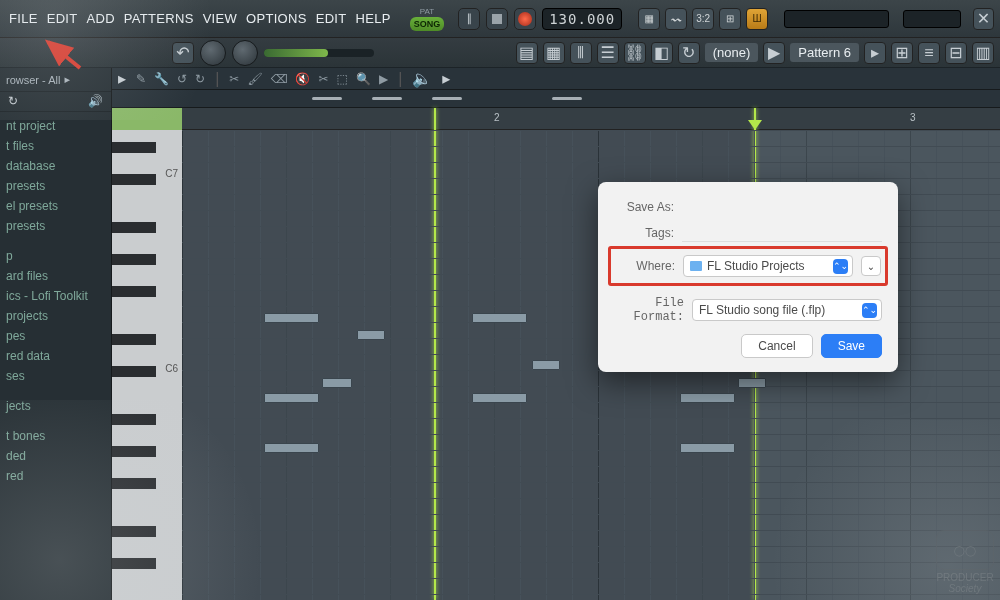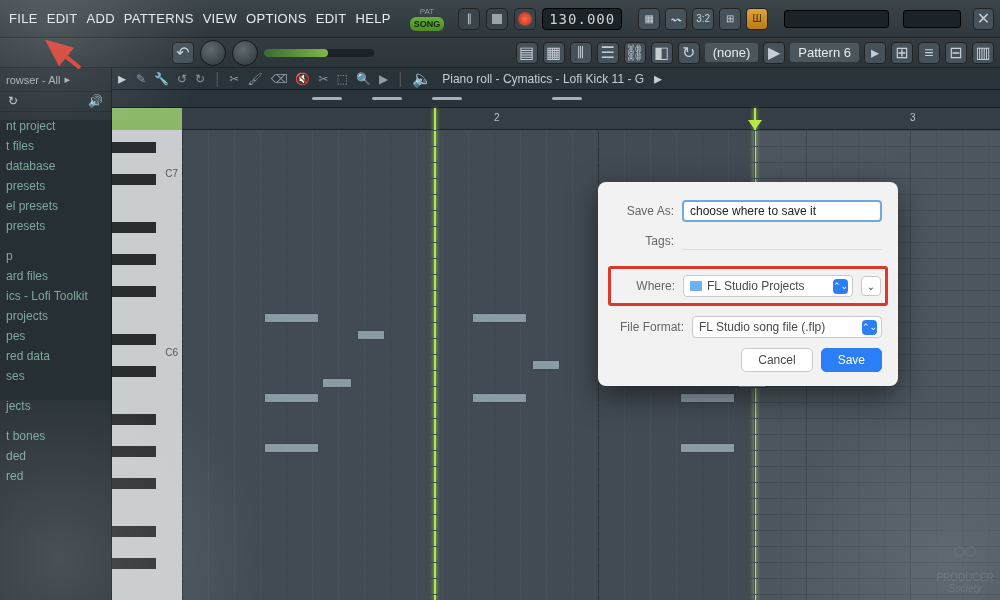--- a/index.html
+++ b/index.html
@@ -79,21 +79,21 @@
   .ruler .num{position:absolute;top:4px;font-size:10px;color:#b9c1c6;}
   .playhead{position:absolute;top:0;bottom:0;width:2px;background:#b4e84a;box-shadow:0 0 4px #b4e84a;pointer-events:none;}
   .play-tri{position:absolute;width:0;height:0;border-left:7px solid transparent;border-right:7px solid transparent;border-top:10px solid #b4e84a;top:12px;transform:translateX(-6px);}
   .note{position:absolute;height:10px;background:#8a9ba6;border:1px solid #3a454d;border-radius:1px;}
   
   .past{position:absolute;top:22px;bottom:0;left:0;background:rgba(25,30,34,.18);}
   
   .dialog{position:absolute;width:300px;background:var(--dialog-bg);border-radius:8px;box-shadow:0 10px 30px rgba(0,0,0,.5);padding:18px 16px 14px;color:var(--dialog-text);font-size:12px;top:182px;left:598px;}
   .drow{display:flex;align-items:center;margin-bottom:10px;gap:8px;}
   .drow label{width:60px;text-align:right;color:#666;}
-  .drow label.left{width:70px;}
+  .drow label.left{width:70px;font-family:Liberation Mono, monospace;}
   .dinput{flex:1;height:22px;border:2px solid #6ea8e6;border-radius:4px;padding:0 6px;background:#fff;font-size:12px;color:#222;}
   .dselect{flex:1;height:22px;border:1px solid #c9c9c9;border-radius:4px;background:#fff;display:flex;align-items:center;padding:0 6px;font-size:12px;position:relative;}
   .dselect .arw{position:absolute;right:4px;width:15px;height:15px;border-radius:4px;background:#2c7ef6;color:#fff;display:flex;align-items:center;justify-content:center;font-size:9px;}
   .dselect .fold{width:12px;height:10px;background:#6cb1f0;border-radius:1px;margin-right:5px;}
   .where-wrap{border:3px solid var(--red-annot);border-radius:3px;padding:6px 4px;margin:0 -6px 10px -6px;}
   .dactions{display:flex;justify-content:flex-end;gap:8px;margin-top:10px;}
   .dbtn{padding:4px 16px;border-radius:5px;font-size:12px;border:1px solid #c9c9c9;background:#fff;}
   .dbtn.primary{background:var(--blue-btn);color:#fff;border-color:var(--blue-btn);}
   .expand{width:20px;height:20px;border:1px solid #c9c9c9;border-radius:4px;background:#fff;display:flex;align-items:center;justify-content:center;font-size:10px;}
   
@@ -233,21 +233,20 @@
           <span>🖌</span>
           <span>⌫</span>
           <span>🔇</span>
           <span>✂</span>
           <span>⬚</span>
           <span>🔍</span>
           <span>▶</span>
         </div>
         <span style="color:#555;">|</span>
         <span>🔈</span>
-        <span class="p-title">Piano roll - Cymatics - Lofi Kick 11 - G</span>
         <span>▸</span>
       </div>
       <div class="p-wave">
         <div class="seg"></div>
           <div class="seg"></div>
           <div class="seg"></div>
           <div class="seg" style="margin-left:60px;"></div>
       </div>
       <div class="p-grid-wrap">
         <div class="keys" id="keys">
@@ -258,21 +257,21 @@
             <div class="black" style="top: 146px;"></div>
             <div class="black" style="top: 178px;"></div>
             <div class="black" style="top: 226px;"></div>
             <div class="black" style="top: 258px;"></div>
             <div class="black" style="top: 306px;"></div>
             <div class="black" style="top: 338px;"></div>
             <div class="black" style="top: 370px;"></div>
             <div class="black" style="top: 418px;"></div>
             <div class="black" style="top: 450px;"></div>
             <span class="klabel" style="top: 60px;">C7</span>
-            <span class="klabel" style="top: 239px; text-align: center;">C6</span>
+            <span class="klabel" style="top: 255px; text-align: center;">C6</span>
           </div>
         <div class="grid" id="grid">
           <div class="ruler">
             <span class="num" style="left:312px;">2</span>
             <span class="num" style="left:728px;">3</span>
           </div>
           <div class="past" style="width:572px;"></div>
           <div class="playhead" style="left:252px;"></div>
           <div class="playhead" style="left:572px;">
               <div class="play-tri"></div>
@@ -354,23 +353,22 @@
             <div class="note" style="left: 588px; top: 222px; width: 28px;"></div>
           </div>
       </div>
     </div>
   </div>
 </div>
 
 <div class="dialog">
   <div class="drow">
     <label>Save As:</label>
-    <input class="dinput" value="choose where to save it" style="">
-  </div>
-  <div class="drow" style="margin-bottom:16px;">
+  </div>
+  <div class="drow" style="margin-bottom:4px;">
     <label>Tags:</label>
     <div style="flex:1;height:18px;border-bottom:1px solid #ddd;"></div>
   </div>
   <div class="where-wrap">
     <div class="drow" style="margin-bottom:0;">
       <label>Where:</label>
       <div class="dselect">
         <span class="fold"></span>
         <span>FL Studio Projects</span>
         <span class="arw">⌃⌄</span>

